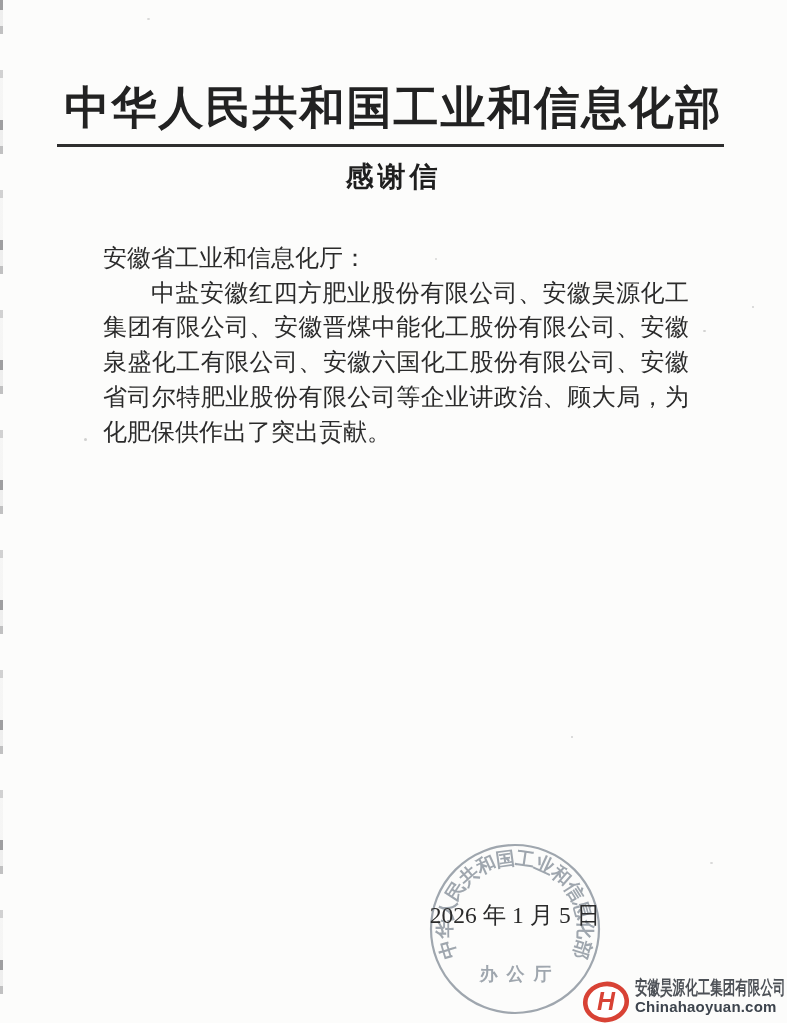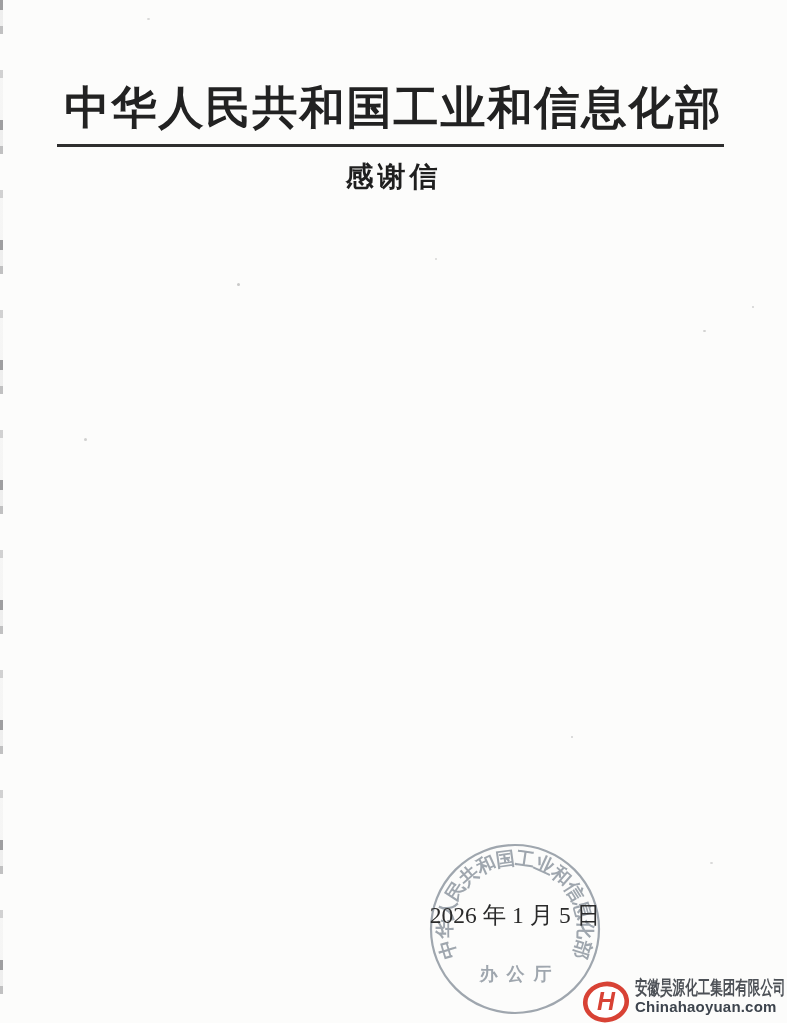--- a/index.html
+++ b/index.html
@@ -108,20 +108,22 @@
 
   <div class="scan-edge"></div>
 
   <h1 class="org-title">中华人民共和国工业和信息化部</h1>
 
   <div class="rule"></div>
 
   <h2 class="letter-title">感谢信</h2>
 
   <div class="body-text">
+    <p class="salutation">安徽省工业和信息化厅：</p>
+    <p class="para">中盐安徽红四方肥业股份有限公司、安徽昊源化工集团有限公司、安徽晋煤中能化工股份有限公司、安徽泉盛化工有限公司、安徽六国化工股份有限公司、安徽省司尔特肥业股份有限公司等企业讲政治、顾大局，为化肥保供作出了突出贡献。</p>
   </div>
 
   <svg class="seal" viewBox="0 0 176 180" aria-hidden="true">
     <defs>
       <path id="sealArc" d="M 30 117 A 64 64 0 1 1 146 117" fill="none"></path>
     </defs>
     <circle class="seal-ring" cx="88" cy="90" r="84"></circle>
     <text class="seal-ring-text">
       <textPath href="#sealArc" startOffset="0" textLength="257" lengthAdjust="spacing">中华人民共和国工业和信息化部</textPath>
     </text>

